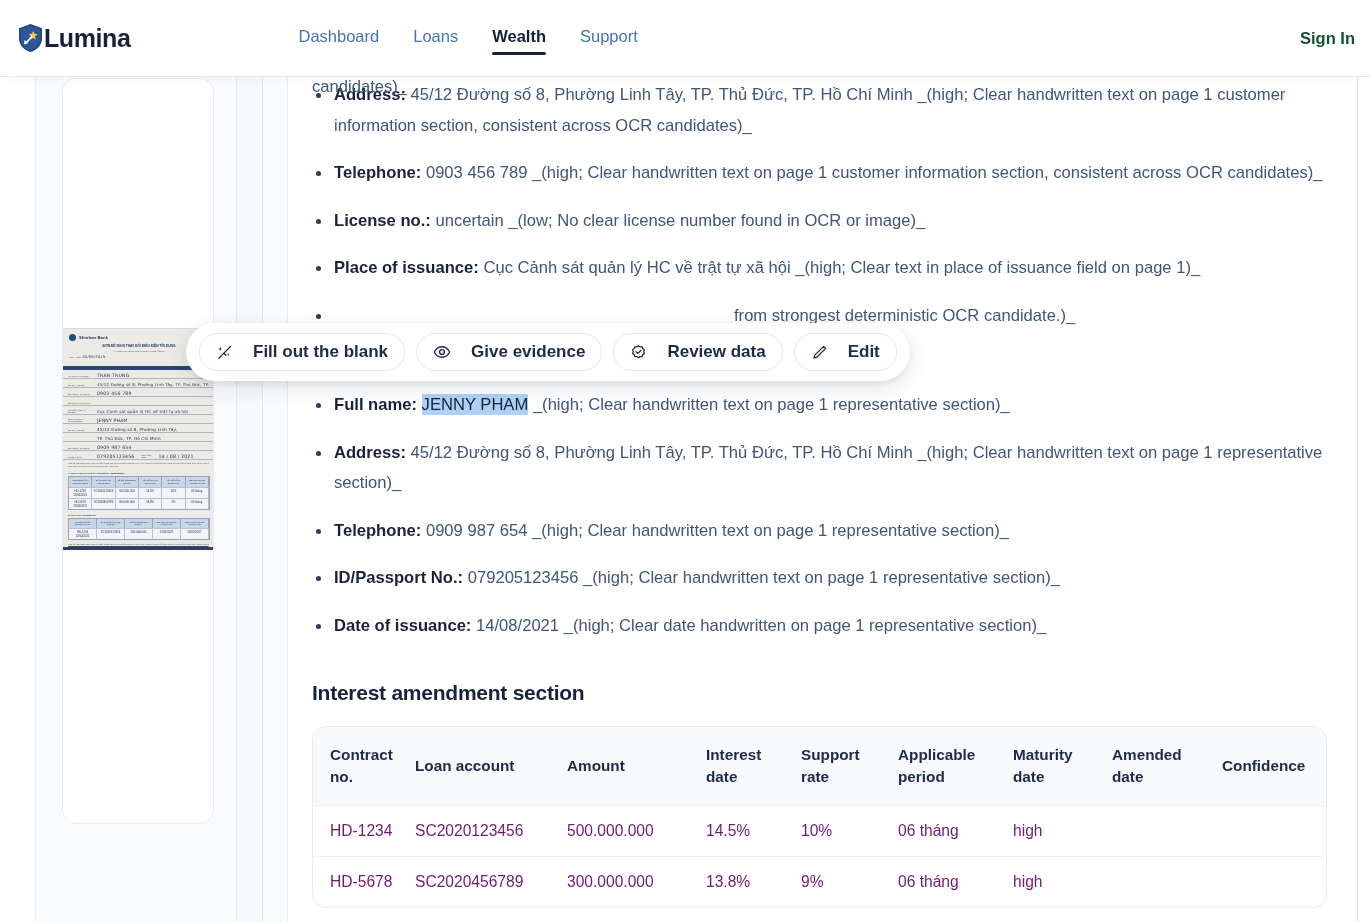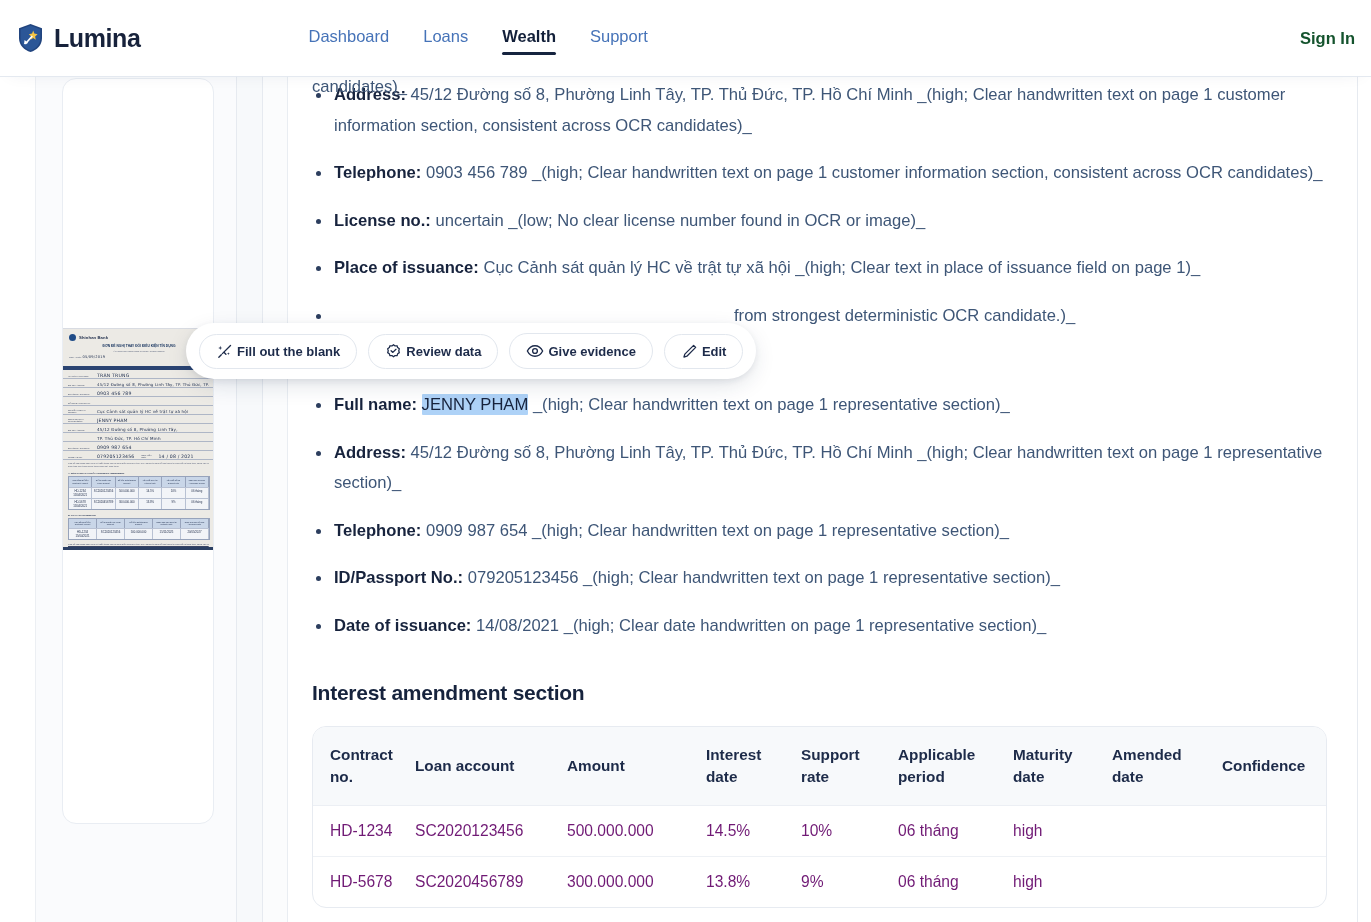--- a/index.html
+++ b/index.html
@@ -41,21 +41,21 @@
     background: rgba(255,255,255,0.93);
     backdrop-filter: blur(6px);
     z-index: 40;
     display: flex;
     align-items: center;
     box-shadow: 0 1px 0 rgba(225,231,238,0.9), 0 6px 18px -10px rgba(30,48,80,0.10);
   }
   .brand {
     display: flex;
     align-items: center;
-    gap: 10px;
+    gap: 0;
     margin-left: 17px;
   }
   .brand-mark { width: 27px; height: 30px; display: block; }
   .brand-name {
     font-size: 25px;
     font-weight: 700;
     color: #17223b;
     letter-spacing: -0.4px;
   }
 
@@ -266,26 +266,26 @@
     gap: 11px;
     padding: 10px 13px;
     background: #ffffff;
     border-radius: 30px;
     box-shadow: 0 7px 26px -6px rgba(26,43,74,0.20), 0 2px 6px rgba(26,43,74,0.07);
     z-index: 30;
   }
   .tb-btn {
     display: flex;
     align-items: center;
-    gap: 4px;
+    gap: 20px;
     padding: 8px 16px;
     border: 1px solid #e2e7ee;
     border-radius: 22px;
     background: #ffffff;
-    font-size: 13px;
+    font-size: 17px;
     font-weight: 600;
     color: #1d2b4a;
     cursor: pointer;
     white-space: nowrap;
     font-family: "Liberation Sans", sans-serif;
     text-align: right;
   }
   .tb-btn svg { display: block; flex: none; }
 
   
@@ -596,36 +596,36 @@
           <path d="M11.5 13.5 L14 16"></path>
           <path d="M6 4 L6.7 6.2 L8.9 6.9 L6.7 7.6 L6 9.8 L5.3 7.6 L3.1 6.9 L5.3 6.2 Z" fill="#1d2b4a" stroke="none"></path>
           <path d="M17.5 13 L18 14.6 L19.6 15.1 L18 15.6 L17.5 17.2 L17 15.6 L15.4 15.1 L17 14.6 Z" fill="#1d2b4a" stroke="none"></path>
         </svg>
       </span>
       <span>Fill out the blank</span>
     </button>
 
     <button class="tb-btn">
       <span>
+        <svg width="18" height="18" viewBox="0 0 24 24" fill="none" stroke="#1d2b4a" stroke-width="1.8" stroke-linecap="round" stroke-linejoin="round">
+          <path d="M1.8 12 C4.2 7.3 7.9 5 12 5 C16.1 5 19.8 7.3 22.2 12 C19.8 16.7 16.1 19 12 19 C7.9 19 4.2 16.7 1.8 12 Z"></path>
+          <circle cx="12" cy="12" r="3.2"></circle>
+        </svg>
+      </span>
+      <span>Give evidence</span>
+    </button>
+
+    <button class="tb-btn">
+      <span>
         <svg width="17" height="17" viewBox="0 0 24 24" fill="none" stroke="#1d2b4a" stroke-width="1.8" stroke-linecap="round" stroke-linejoin="round">
           <path d="M12 2.4 L14.2 4.1 L17 3.9 L17.9 6.5 L20.2 8.2 L19.4 10.9 L20.2 13.6 L17.9 15.3 L17 17.9 L14.2 17.7 L12 19.4 L9.8 17.7 L7 17.9 L6.1 15.3 L3.8 13.6 L4.6 10.9 L3.8 8.2 L6.1 6.5 L7 3.9 L9.8 4.1 Z"></path>
           <path d="M8.6 10.9 L11.1 13.3 L15.5 8.9"></path>
         </svg>
       </span>
       <span>Review data</span>
-    </button>
-
-    <button class="tb-btn">
-      <span>
-        <svg width="18" height="18" viewBox="0 0 24 24" fill="none" stroke="#1d2b4a" stroke-width="1.8" stroke-linecap="round" stroke-linejoin="round">
-          <path d="M1.8 12 C4.2 7.3 7.9 5 12 5 C16.1 5 19.8 7.3 22.2 12 C19.8 16.7 16.1 19 12 19 C7.9 19 4.2 16.7 1.8 12 Z"></path>
-          <circle cx="12" cy="12" r="3.2"></circle>
-        </svg>
-      </span>
-      <span>Give evidence</span>
     </button>
 
     <button class="tb-btn">
       <span>
         <svg width="17" height="17" viewBox="0 0 24 24" fill="none" stroke="#1d2b4a" stroke-width="1.8" stroke-linecap="round" stroke-linejoin="round">
           <path d="M17.8 3.3 L20.7 6.2 L8.3 18.6 L4.2 19.8 L5.4 15.7 Z"></path>
         </svg>
       </span>
       <span>Edit</span>
     </button>

